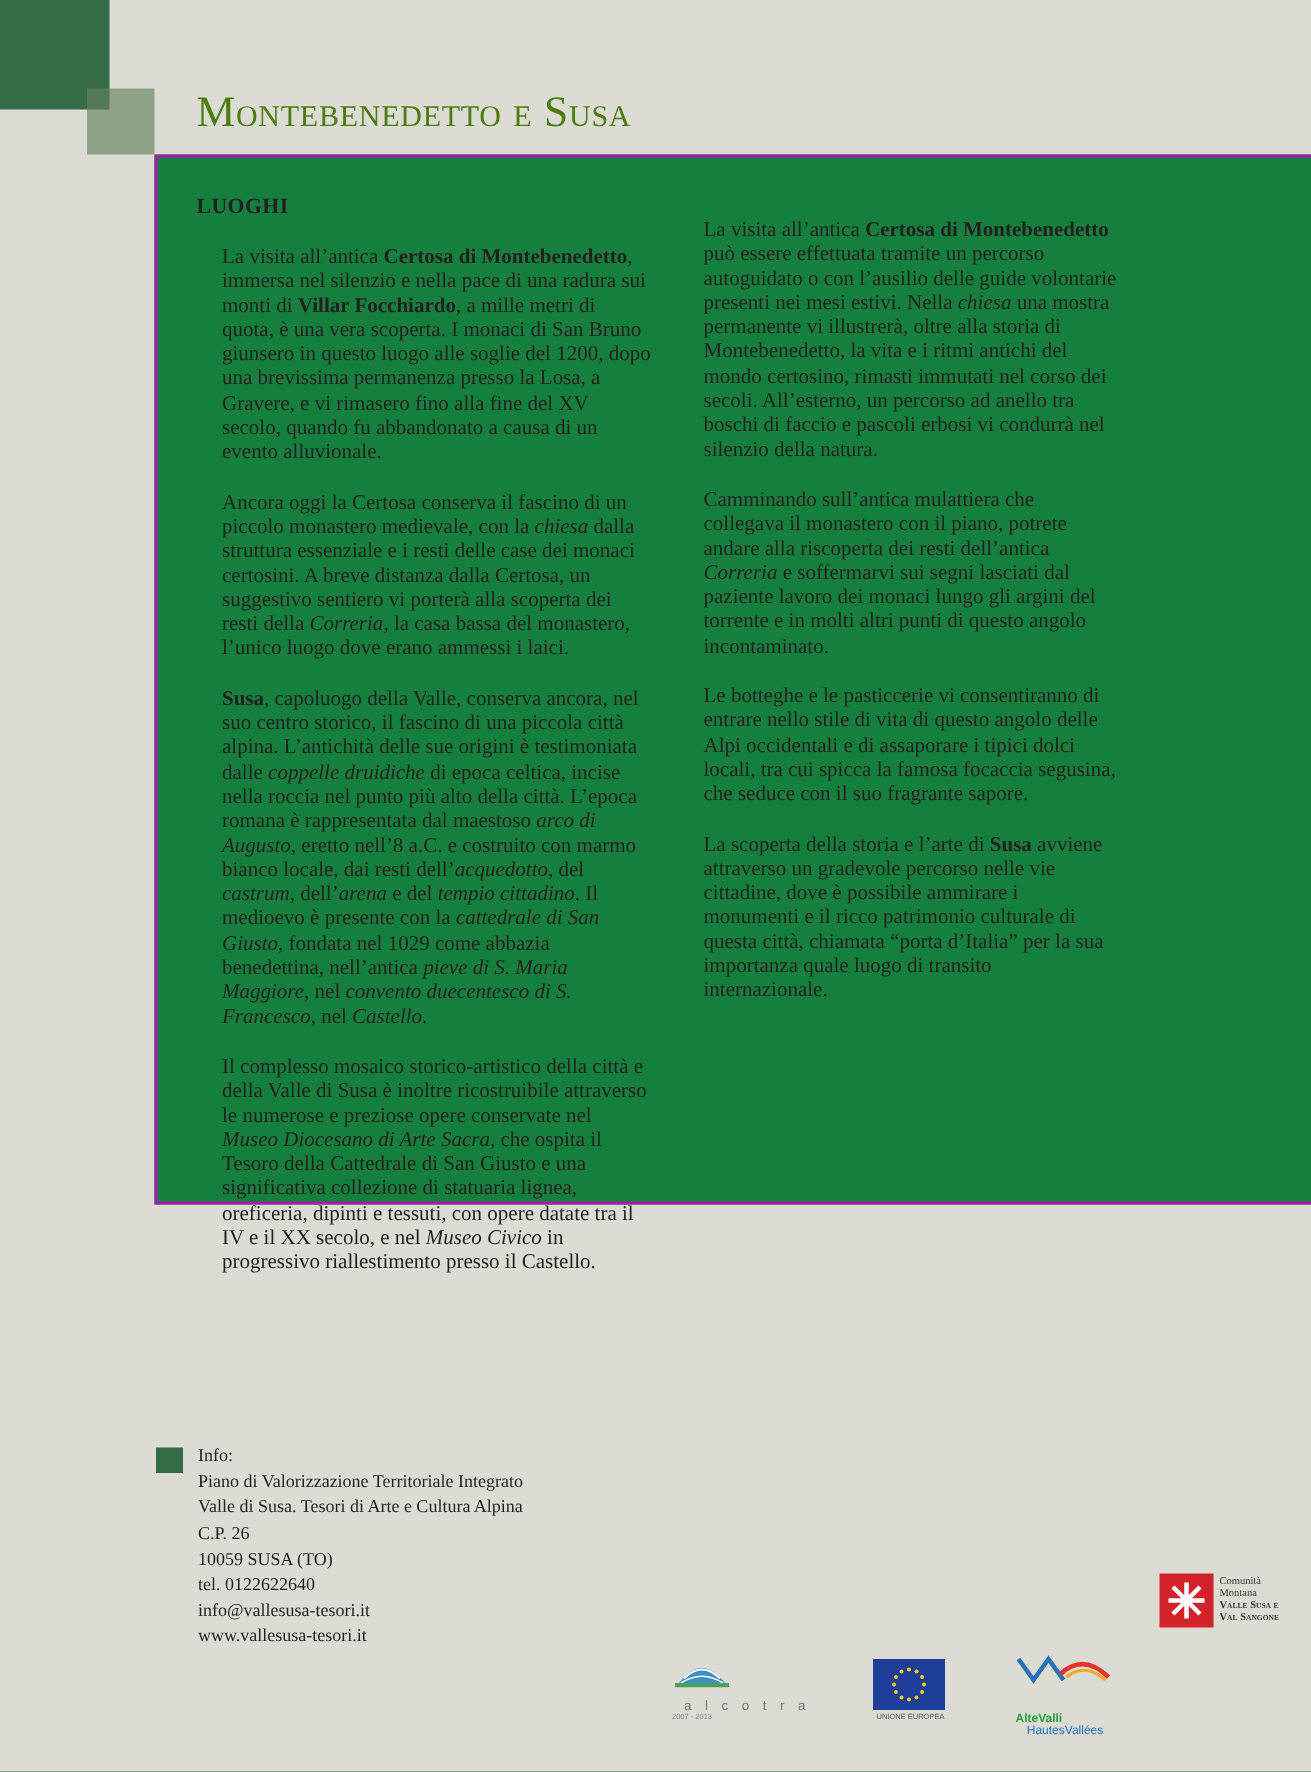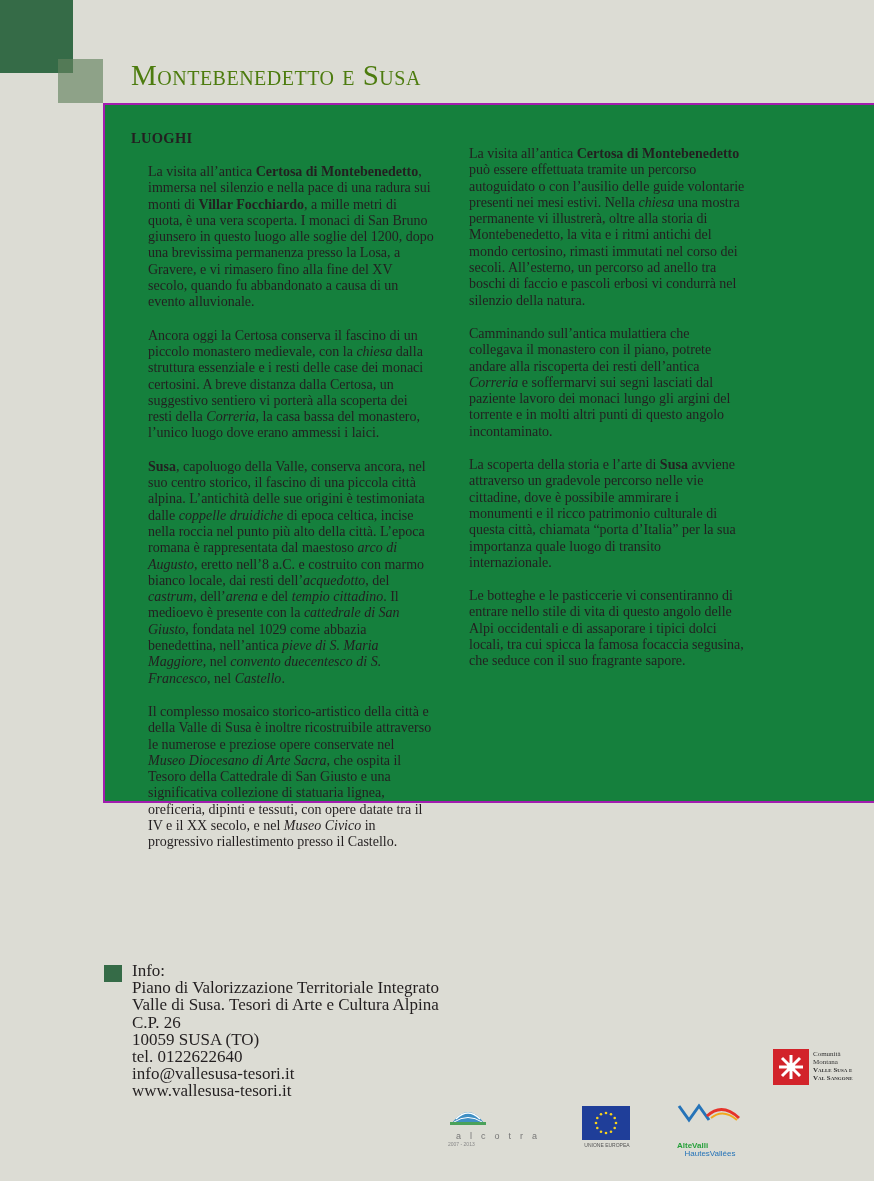--- a/index.html
+++ b/index.html
@@ -23,21 +23,21 @@
     .col { position: absolute; top: 24px; }
     .col.left { left: 26px; width: 320px; }
     .col.right { left: 347px; width: 310px; }
     .col h2 {
       margin: 0 0 7px 0; font-size: 14.5px; font-weight: bold; letter-spacing: 0.3px; line-height: 18px;
     }
     .col p { margin: 17px; font-size: 14px; line-height: 16.3px; }
     .col b { font-weight: bold; }
     .col i { font-style: italic; }
     .info-sq { position: absolute; left: 104px; top: 965px; width: 18px; height: 17px; background: #356b47; }
-    .info { position: absolute; left: 132px; top: 962px; font-size: 17px; line-height: 17.2px; }
+    .info { position: absolute; left: 132px; top: 962px; font-size: 12px; line-height: 17.2px; }
     .info div { white-space: nowrap; }
     .logo { position: absolute; }
     .alcotra { left: 448px; top: 1105px; width: 90px; height: 45px; }
     .alcotra .word { font-family: "Liberation Sans", sans-serif; font-size: 9px; color: #777; letter-spacing: 9px; margin-top: 2px; padding-left: 8px; }
     .alcotra .yrs { font-family: "Liberation Sans", sans-serif; font-size: 5px; color: #888; }
     .eu { left: 582px; top: 1106px; width: 50px; }
     .eu .flag { width: 48px; height: 34px; background: #1f3e99; position: relative; }
     .eu .lbl { font-family: "Liberation Sans", sans-serif; font-size: 5px; color: #555; text-align: center; margin-top: 2px; }
     .altevalli { left: 677px; top: 1102px; width: 66px; height: 50px; }
     .altevalli .t1 { font-family: "Liberation Sans", sans-serif; font-size: 8px; font-weight: bold; color: #27a03b; margin-top: 40px; line-height: 8px; }
@@ -61,22 +61,22 @@
         <p><span>La visita all’antica </span><b>Certosa di Montebenedetto</b><span>, immersa nel silenzio e nella pace di una radura sui monti di </span><b>Villar Focchiardo</b><span>, a mille metri di quota, è una vera scoperta. I monaci di San Bruno giunsero in questo luogo alle soglie del 1200, dopo una brevissima permanenza presso la Losa, a Gravere, e vi rimasero fino alla fine del XV secolo, quando fu abbandonato a causa di un evento alluvionale.</span></p>
         <p><span>Ancora oggi la Certosa conserva il fascino di un piccolo monastero medievale, con la </span><i>chiesa</i><span> dalla struttura essenziale e i resti delle case dei monaci certosini. A breve distanza dalla Certosa, un suggestivo sentiero vi porterà alla scoperta dei resti della </span><i>Correria</i><span>, la casa bassa del monastero, l’unico luogo dove erano ammessi i laici.</span></p>
         <p><b>Susa</b><span>, capoluogo della Valle, conserva ancora, nel suo centro storico, il fascino di una piccola città alpina. L’antichità delle sue origini è testimoniata dalle </span><i>coppelle druidiche</i><span> di epoca celtica, incise nella roccia nel punto più alto della città. L’epoca romana è rappresentata dal maestoso </span><i>arco di Augusto</i><span>, eretto nell’8 a.C. e costruito con marmo bianco locale, dai resti dell’</span><i>acquedotto</i><span>, del </span><i>castrum</i><span>, dell’</span><i>arena</i><span> e del </span><i>tempio cittadino</i><span>. Il medioevo è presente con la </span><i>cattedrale di San Giusto</i><span>, fondata nel 1029 come abbazia benedettina, nell’antica </span><i>pieve di S. Maria Maggiore</i><span>, nel </span><i>convento duecentesco di S. Francesco</i><span>, nel </span><i>Castello</i><span>.</span></p>
         <p><span>Il complesso mosaico storico-artistico della città e della Valle di Susa è inoltre ricostruibile attraverso le numerose e preziose opere conservate nel </span><i>Museo Diocesano di Arte Sacra</i><span>, che ospita il Tesoro della Cattedrale di San Giusto e una significativa collezione di statuaria lignea, oreficeria, dipinti e tessuti, con opere datate tra il IV e il XX secolo, e nel </span><i>Museo Civico</i><span> in progressivo riallestimento presso il Castello.</span></p>
       </div>
   </div>
   <div class="col right">
     <div>
         <p><span>La visita all’antica </span><b>Certosa di Montebenedetto</b><span> può essere effettuata tramite un percorso autoguidato o con l’ausilio delle guide volontarie presenti nei mesi estivi. Nella </span><i>chiesa</i><span> una mostra permanente vi illustrerà, oltre alla storia di Montebenedetto, la vita e i ritmi antichi del mondo certosino, rimasti immutati nel corso dei secoli. All’esterno, un percorso ad anello tra boschi di faccio e pascoli erbosi vi condurrà nel silenzio della natura.</span></p>
         <p><span>Camminando sull’antica mulattiera che collegava il monastero con il piano, potrete andare alla riscoperta dei resti dell’antica </span><i>Correria</i><span> e soffermarvi sui segni lasciati dal paziente lavoro dei monaci lungo gli argini del torrente e in molti altri punti di questo angolo incontaminato.</span></p>
+        <p><span>Le botteghe e le pasticcerie vi consentiranno di entrare nello stile di vita di questo angolo delle Alpi occidentali e di assaporare i tipici dolci locali, tra cui spicca la famosa focaccia segusina, che seduce con il suo fragrante sapore.</span></p>
         <p><span>La scoperta della storia e l’arte di </span><b>Susa</b><span> avviene attraverso un gradevole percorso nelle vie cittadine, dove è possibile ammirare i monumenti e il ricco patrimonio culturale di questa città, chiamata “porta d’Italia” per la sua importanza quale luogo di transito internazionale.</span></p>
-        <p><span>Le botteghe e le pasticcerie vi consentiranno di entrare nello stile di vita di questo angolo delle Alpi occidentali e di assaporare i tipici dolci locali, tra cui spicca la famosa focaccia segusina, che seduce con il suo fragrante sapore.</span></p>
       </div>
   </div>
 </div>
 
 <div class="info-sq"></div>
 <div class="info">
   <div>Info:</div>
   <div>Piano di Valorizzazione Territoriale Integrato</div>
   <div>Valle di Susa. Tesori di Arte e Cultura Alpina</div>
   <div>C.P. 26</div>

